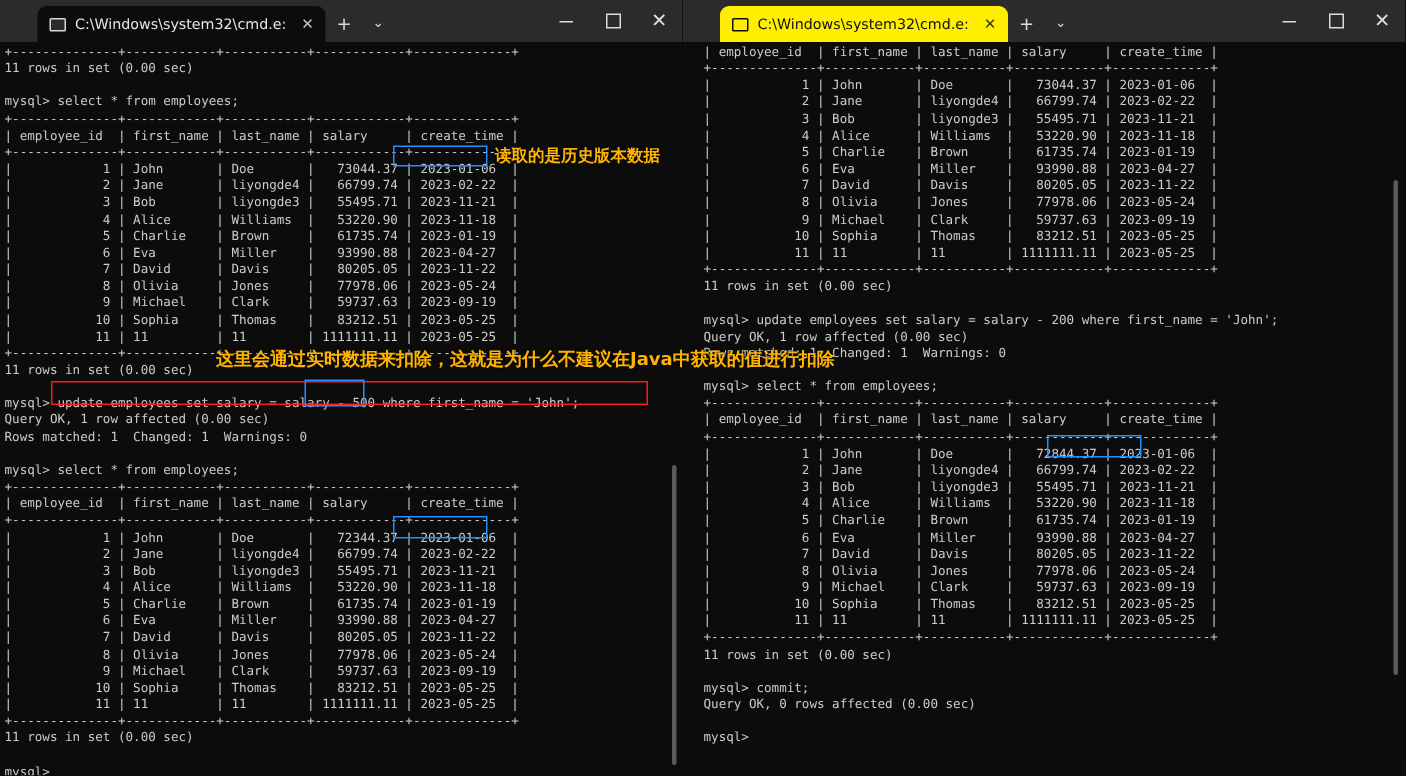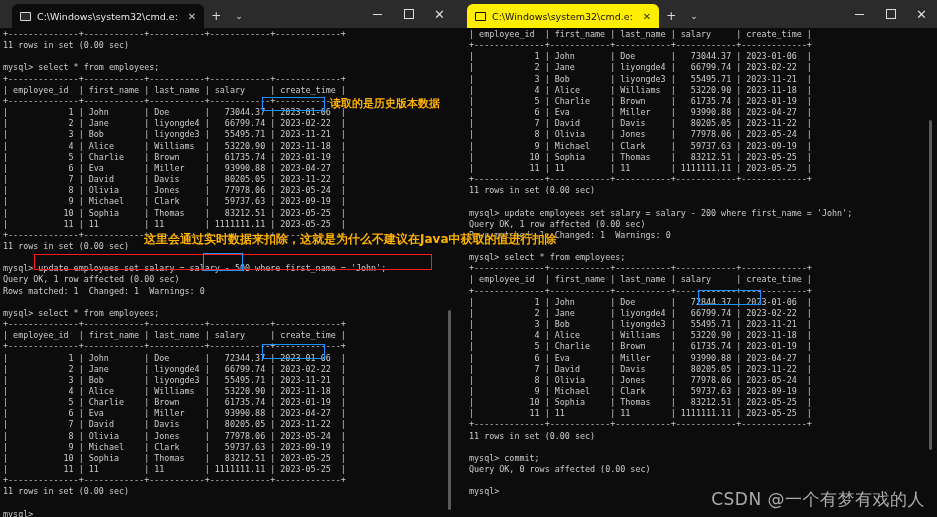--- a/index.html
+++ b/index.html
@@ -17,21 +17,21 @@
   .win-right { left:455px; top:0; width:482px; height:517px; }
 
   .titlebar {
     position:relative; height:28px; background:#2b2b2b;
     display:flex; align-items:flex-end;
   }
   .win-right .titlebar { background:#2b2b2b; }
 
   .tab {
     display:flex; align-items:center; gap:6px;
-    height:24px; margin-left:12px; padding:0 8px 0 8px;
+    height:24px; margin-left:25px; padding:0 8px 0 8px;
     background:#0c0c0c; border-radius:6px 6px 0 0;
     font-family:"DejaVu Sans", sans-serif; font-size:9.5px; color:#e6e6e6;
     white-space:nowrap;
   }
   .tab.highlight { background:#ffee00; color:#111; }
   .tab-icon {
     width:11px; height:9px; background:#d8d8d8;
     border-radius:1px; position:relative; flex:0 0 auto;
   }
   .tab.highlight .tab-icon { background:#111; }
@@ -242,14 +242,13 @@
   <div class="note" style="left:144px; top:231px; font-size:12px;">这里会通过实时数据来扣除，这就是为什么不建议在Java中获取的值进行扣除</div>
 
   <div class="box-red" style="left:34px; top:254px; width:398px; height:16px;"></div>
 
   <div class="box-blue" style="left:203px; top:253px; width:40px; height:18px;"></div>
 
   <div class="box-blue" style="left:262px; top:344px; width:63px; height:15px;"></div>
 
   <div class="box-blue" style="left:698px; top:290px; width:63px; height:15px;"></div>
 
-  <div class="watermark">CSDN @一个有梦有戏的人</div>
 </div>
 
 </body></html>

